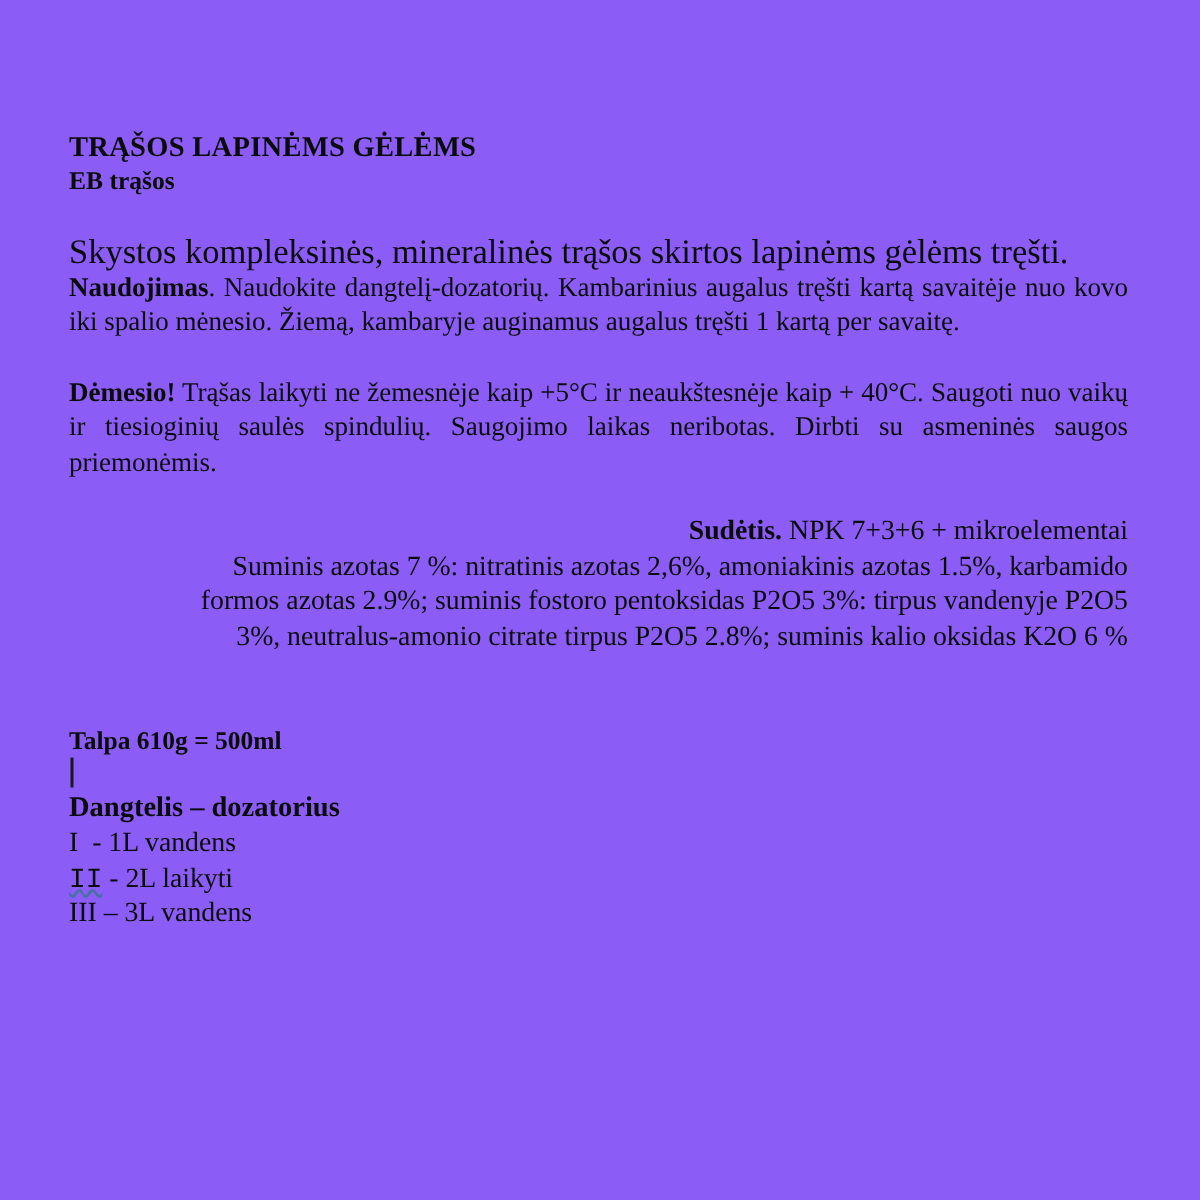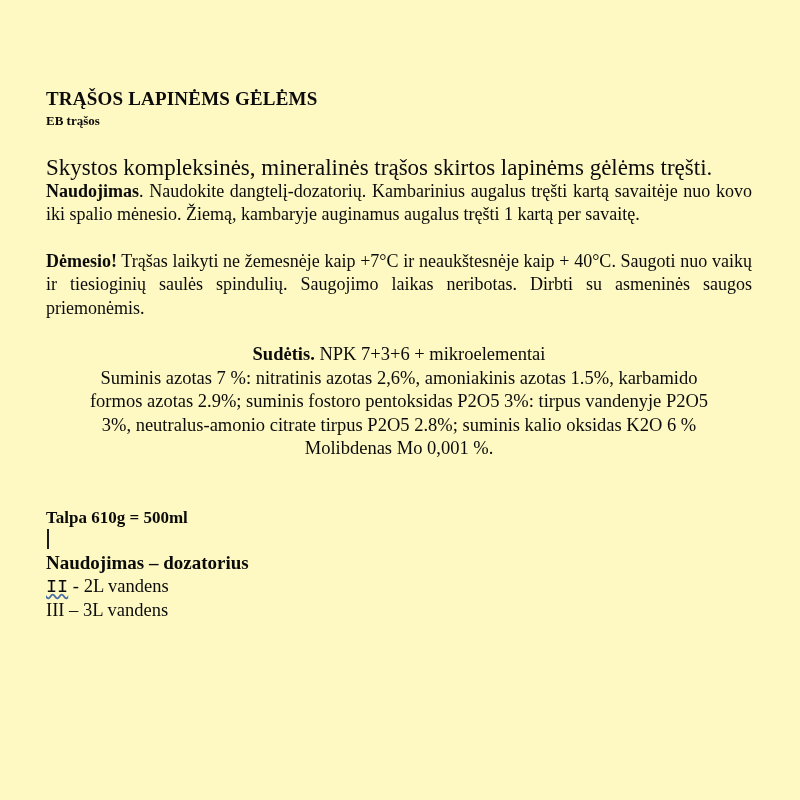--- a/index.html
+++ b/index.html
@@ -13,41 +13,41 @@
     background: #ffffff;
     font-family: "Liberation Serif", "DejaVu Serif", serif;
     color: #0b0b0b;
     overflow: hidden;
   }
 
   .page {
     position: relative;
     width: 800px;
     height: 800px;
-    background: #fef9c3;
+    background: #8b5cf6;
     box-sizing: border-box;
   }
 
   .content {
     position: absolute;
     left: 46px;
     top: 88px;
     width: 706px;
   }
 
   
   .doc-title {
     font-size: 19px;
     font-weight: bold;
     letter-spacing: 0.2px;
     line-height: 22px;
     margin: 0;
   }
   .doc-subtitle {
-    font-size: 13px;
+    font-size: 17px;
     font-weight: bold;
     line-height: 22px;
     margin: 0 0 0 0;
   }
 
   
   .para {
     font-size: 18px;
     line-height: 23.5px;
     text-align: justify;
@@ -61,21 +61,21 @@
   }
   b, .b { font-weight: bold; }
 
   .gap-lg { height: 24px; }
   .gap-md { height: 23px; }
 
   
   .comp-block {
     font-size: 18.5px;
     line-height: 23.5px;
-    text-align: center;
+    text-align: right;
   }
   .comp-line { white-space: pre-wrap; }
 
   
   .talpa {
     font-size: 17px;
     font-weight: bold;
     line-height: 21px;
     margin: 0;
   }
@@ -123,42 +123,42 @@
     <h2 class="doc-subtitle">EB trąšos</h2>
 
     <div class="gap-lg"></div>
 
     <p class="lead">Skystos kompleksinės, mineralinės trąšos skirtos lapinėms gėlėms tręšti.</p>
 
     <p class="para"><b class="b">Naudojimas</b><span>. Naudokite dangtelį-dozatorių. Kambarinius augalus tręšti kartą savaitėje nuo kovo iki spalio mėnesio. Žiemą, kambaryje auginamus augalus tręšti 1 kartą per savaitę.</span></p>
 
     <div class="gap-md"></div>
 
-    <p class="para"><b class="b">Dėmesio!</b><span> Trąšas laikyti ne žemesnėje kaip +7°C ir neaukštesnėje kaip + 40°C. Saugoti nuo vaikų ir tiesioginių saulės spindulių. Saugojimo laikas neribotas. Dirbti su asmeninės saugos priemonėmis.</span></p>
+    <p class="para"><b class="b">Dėmesio!</b><span> Trąšas laikyti ne žemesnėje kaip +5°C ir neaukštesnėje kaip + 40°C. Saugoti nuo vaikų ir tiesioginių saulės spindulių. Saugojimo laikas neribotas. Dirbti su asmeninės saugos priemonėmis.</span></p>
 
     <div class="gap-md"></div>
 
     <div class="comp-block">
       <div class="comp-line"><b class="b">Sudėtis.</b><span> NPK 7+3+6 + mikroelementai</span></div>
       <div class="comp-line">Suminis azotas 7 %: nitratinis azotas 2,6%, amoniakinis azotas 1.5%, karbamido</div>
       <div class="comp-line">formos azotas 2.9%; suminis fostoro pentoksidas P2O5 3%: tirpus vandenyje P2O5</div>
       <div class="comp-line">3%, neutralus-amonio citrate tirpus P2O5 2.8%; suminis kalio oksidas K2O 6 %</div>
-      <div class="comp-line">Molibdenas Mo 0,001 %.</div>
     </div>
 
     <div style="height:46px"></div>
 
     <p class="talpa">Talpa 610g = 500ml</p>
 
     <div class="caret-line">
       <span class="caret"></span>
     </div>
 
-    <p class="dangtelis-head">Naudojimas – dozatorius</p>
+    <p class="dangtelis-head">Dangtelis – dozatorius</p>
 
+    <p class="dose-line"><span>I  </span><span>- 1L vandens</span></p>
 
-    <p class="dose-line"><span class="misspell">II</span><span> - 2L vandens</span></p>
+    <p class="dose-line"><span class="misspell">II</span><span> - 2L laikyti</span></p>
 
     <p class="dose-line"><span>III</span><span> – 3L vandens</span></p>
 
 
   </div>
 </div>
 
 </body></html>

